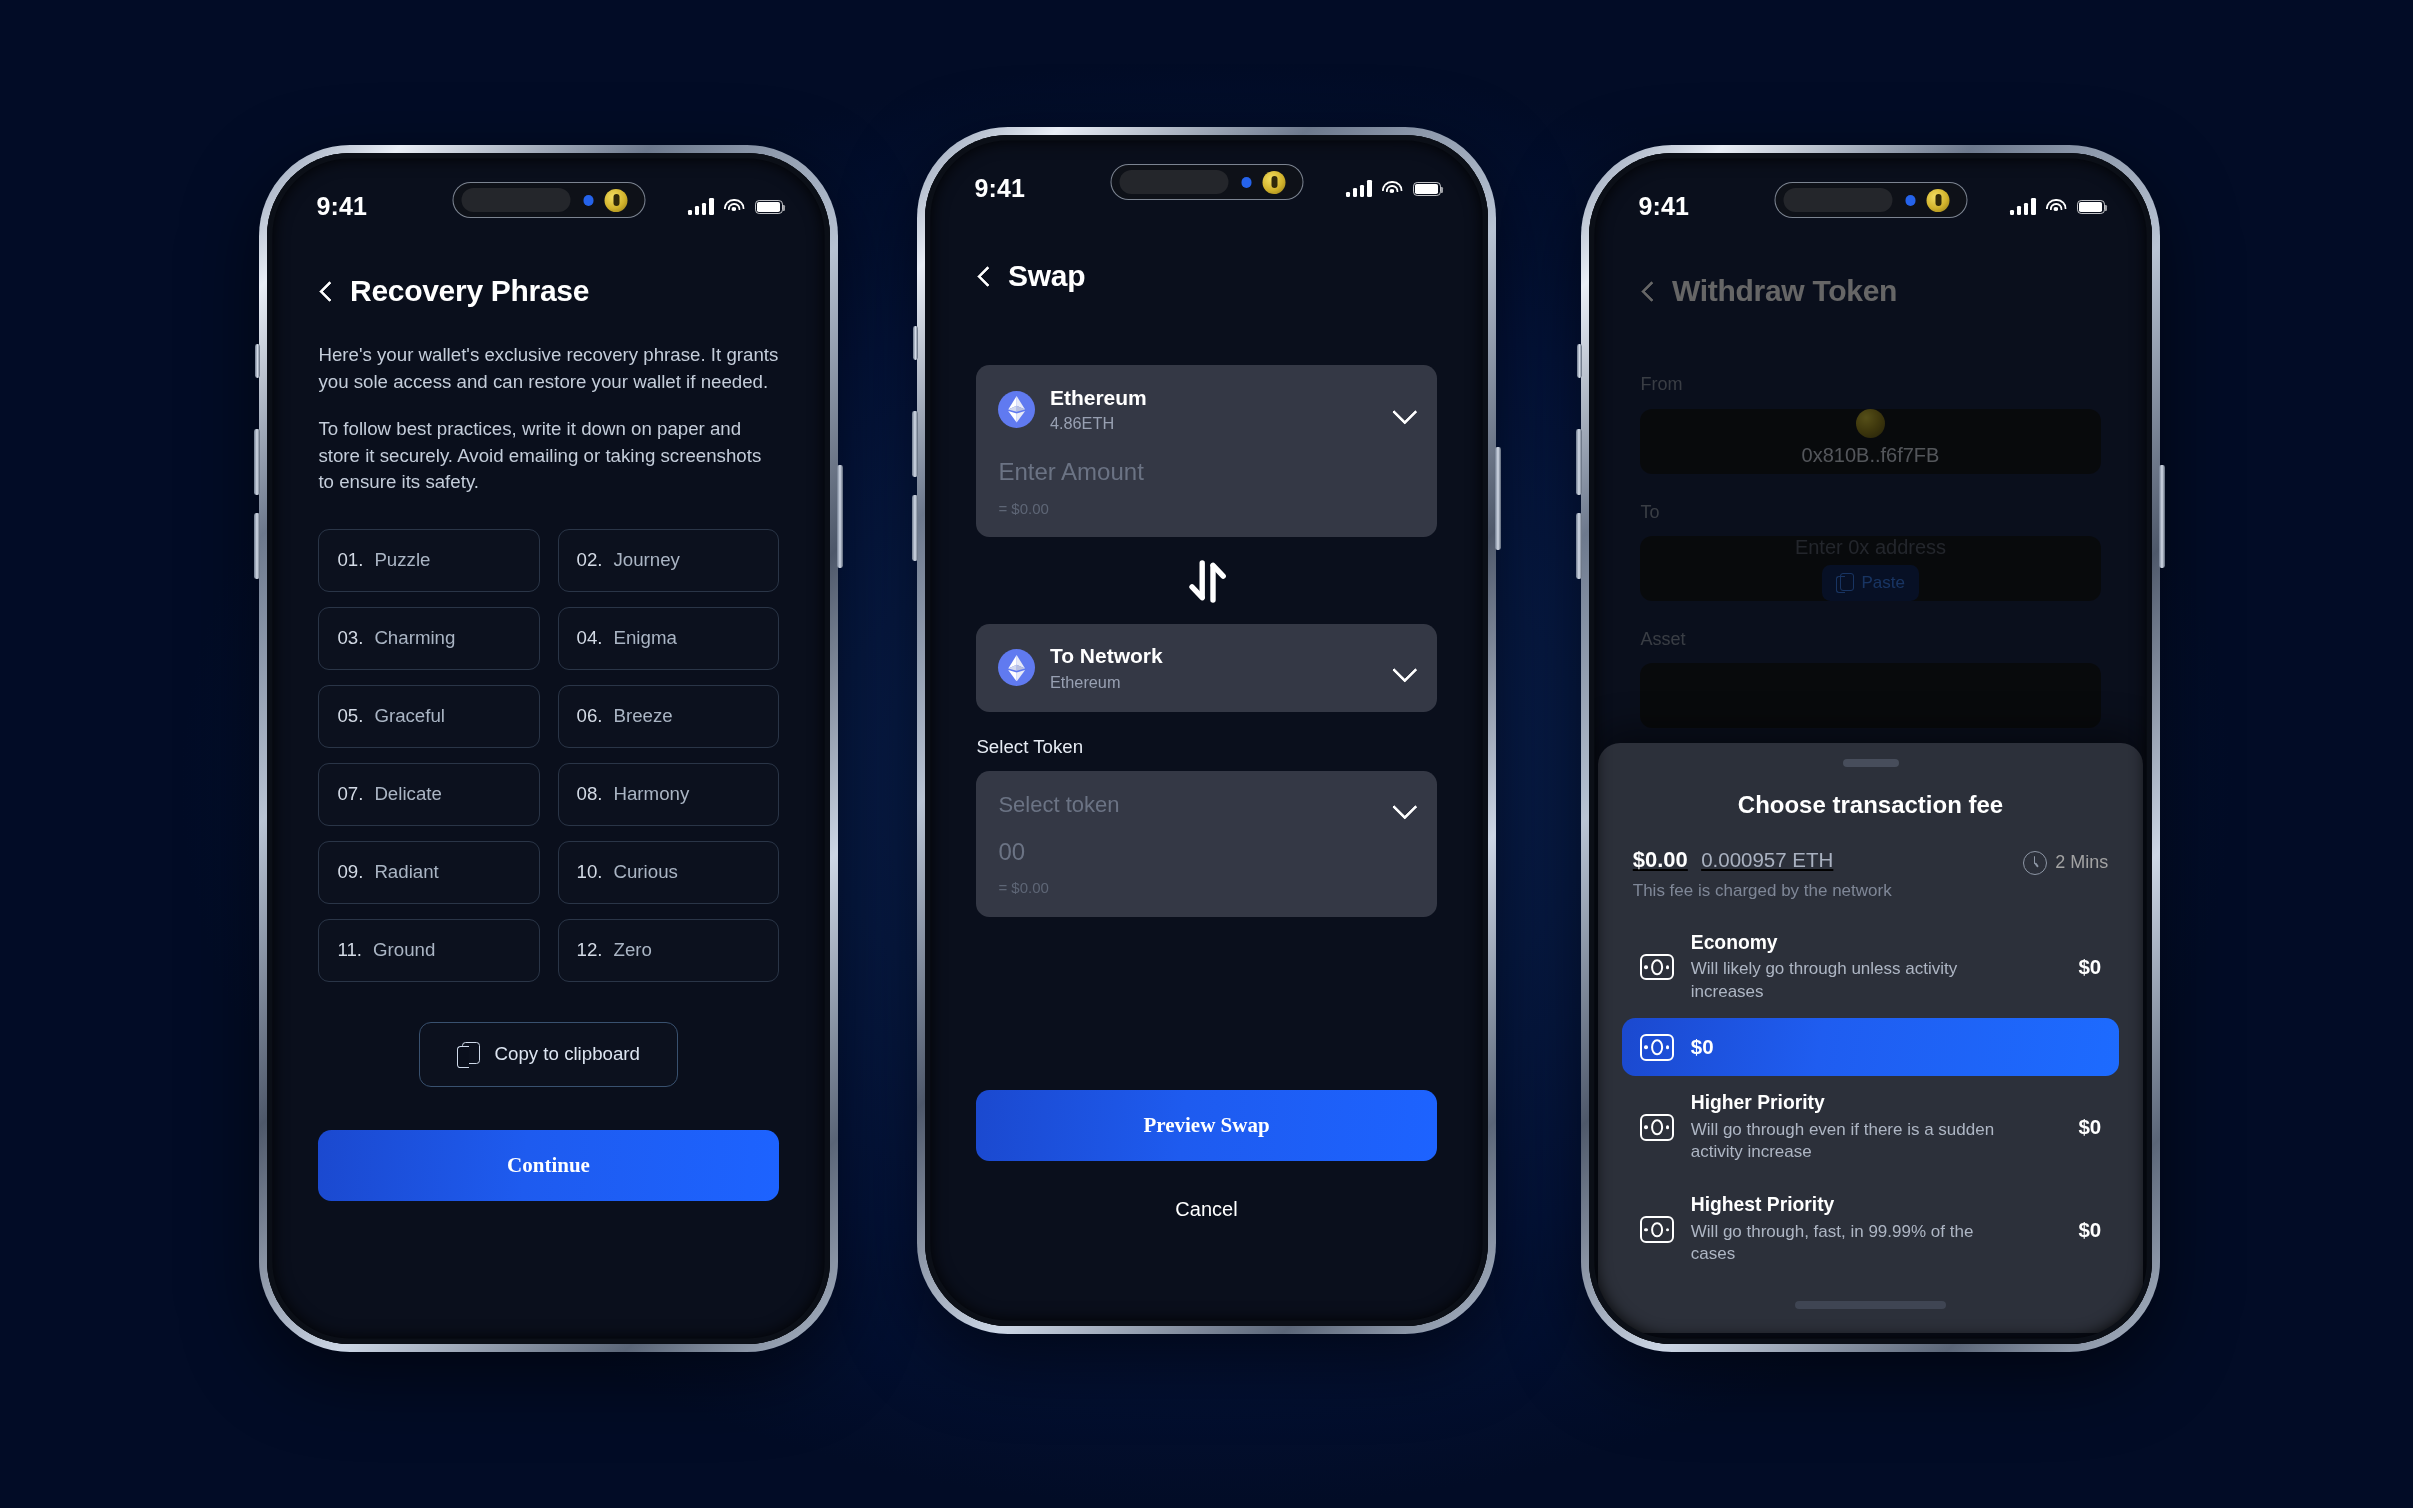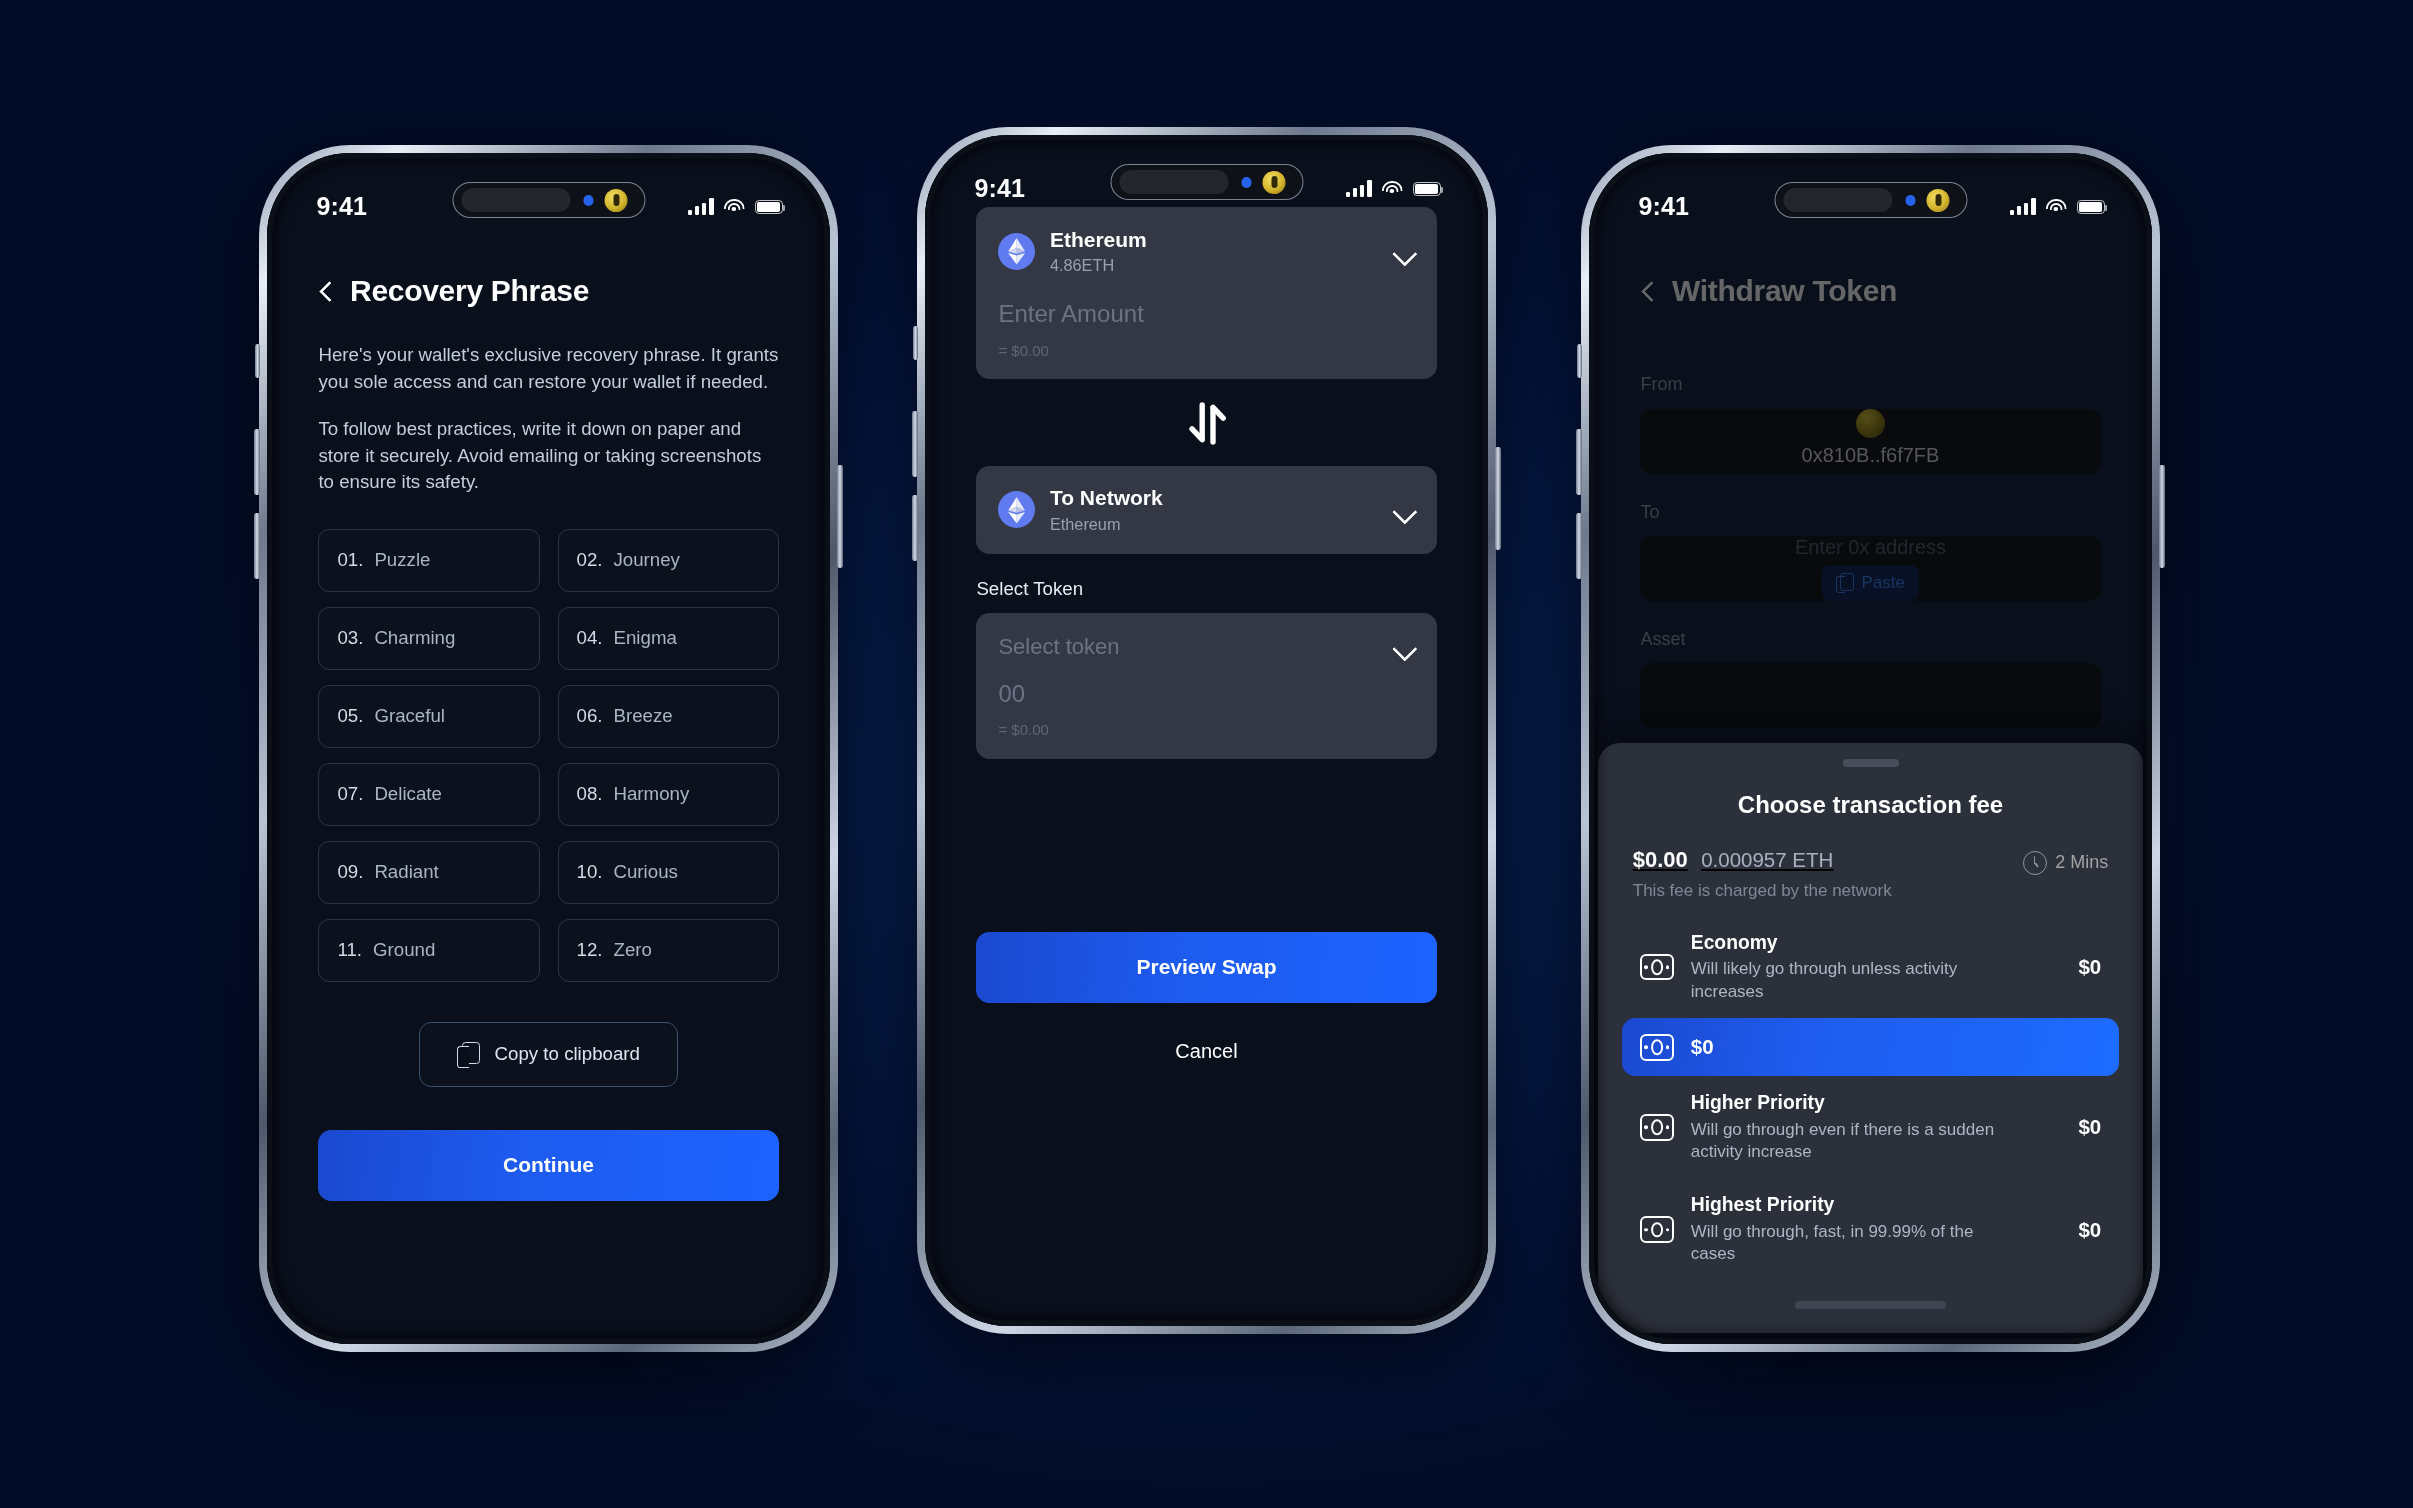--- a/index.html
+++ b/index.html
@@ -120,21 +120,21 @@
     background: rgba(255,255,255,.012);
   }
   .copy-ico{width:23px;height:25px;position:relative;flex:none;}
   .copy-ico::before{content:"";position:absolute;left:4.8px;top:0;width:15.7px;height:20.5px;border:1.8px solid #cfdaea;border-radius:3.6px;}
   .copy-ico::after{content:"";position:absolute;left:0;top:4.2px;width:11px;height:20px;border:1.8px solid #cfdaea;border-right:none;border-radius:3.6px 0 0 3.6px;background:#0a0f1c;}
 
   .primary {
     margin: 43px 51px 0; height:71px; border-radius:13.3px;
     background: linear-gradient(95deg,#1b49cf 0%,#1e5bef 45%,#1d63ff 100%);
     display:flex;align-items:center;justify-content:center;
-    color:#fff; font-size:21px; font-weight:600;
+    color:#fff; font-size:21px; font-weight:600;font-family:Liberation Serif, serif;
   }
 
   
   .scr2 .navbar { margin-top:124px; }
   .card {
     margin: 0 51px; border-radius:13.3px; background:#343845;
     padding: 20.5px 22px 20.5px 22px;
   }
   .card-top { display:flex; align-items:center; gap:14.5px; }
   .eth {
@@ -348,20 +348,24 @@
           </div>
       </div>
     </div>
     <div class="island">
       <div class="pill"></div>
       <div class="dot"></div>
       <div class="face"></div>
     </div>
 
     <div class="app">
+      <div class="navbar">
+        <div class="chev-back"></div>
+        <div class="nav-title">Swap</div>
+      </div>
 
       <div style="margin-top:72px"></div>
 
       <div class="card">
         <div class="card-top">
           <span class="eth">
             <svg viewBox="0 0 24 34">
                 <polygon points="12,0 12,12.6 22.8,17.4" fill="#e7eaf7"></polygon>
                 <polygon points="12,0 1.2,17.4 12,12.6" fill="#ffffff"></polygon>
                 <polygon points="12,22.3 12,34 22.9,19.4" fill="#e7eaf7"></polygon>

